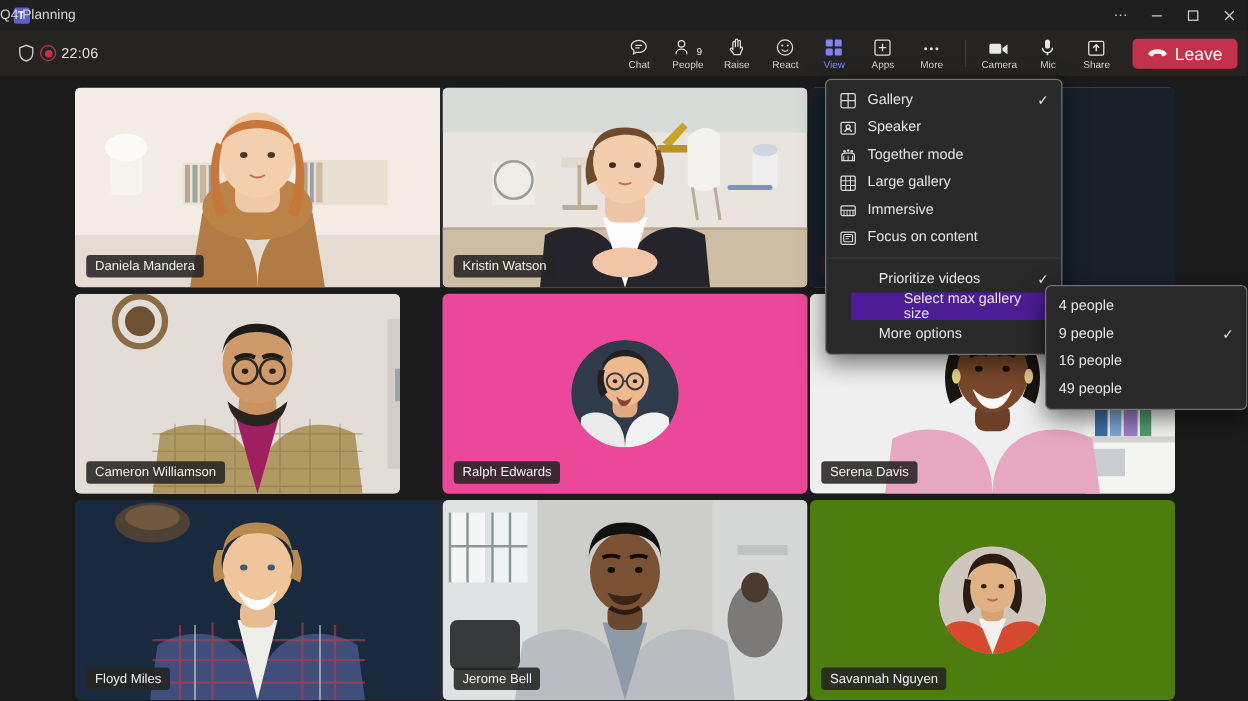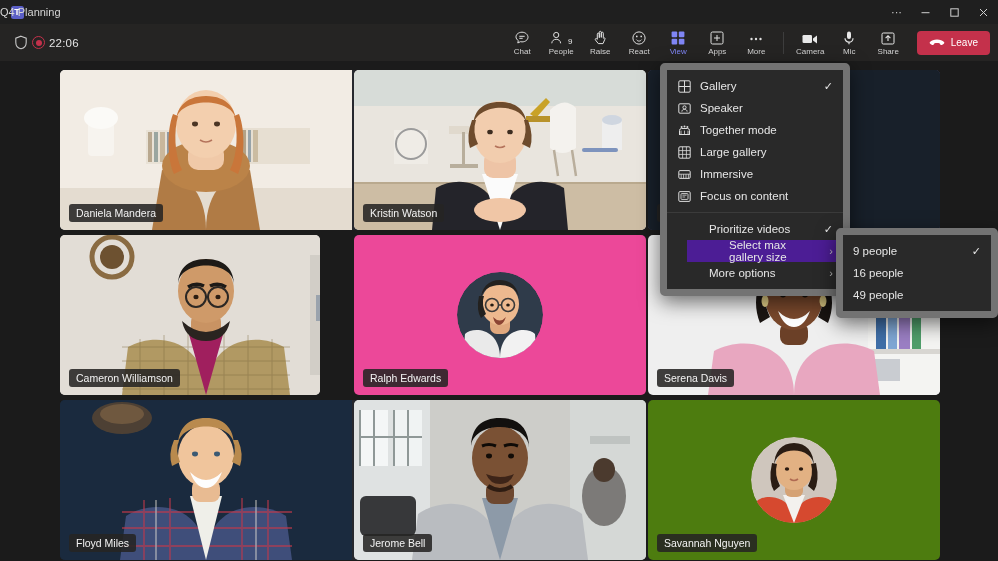--- a/index.html
+++ b/index.html
@@ -61,21 +61,21 @@
   .tl-item .lbl { font-size: 8px; line-height: 10px; color: #d3d3d3; }
   .tl-item.active .lbl { color: #7f85f5; }
   .tl-item.active .ic svg path, .tl-item.active .ic svg rect { fill: #7f85f5; }
   .people-badge { font-size: 8px; color: #e8e8e8; margin-left: 1px; }
 
   .tl-divider { width: 1px; height: 22px; background: #3d3d3d; margin: 0 7px; }
   .tl-right { display: flex; align-items: center; padding-right: 8px; }
   .leave-btn {
     height: 24px; background: #c4314b; border-radius: 4px; color: #fff;
     display: flex; align-items: center; gap: 6px; padding: 0 12px;
-    font-size: 10px; margin-left: 9px; cursor: pointer;
+    font-size: 14px; margin-left: 9px; cursor: pointer;
   }
 
   
   .stage { position: absolute; left: 0; top: 61px; width: 998px; height: 500px; background: #1b1b1b; }
   .tile {
     position: absolute; border-radius: 5px; overflow: hidden; background: #26282e;
   }
   .tile.active-speaker { outline: 2px solid #6264a7; outline-offset: -2px; border-radius: 5px; }
   .tile .vid { position: absolute; inset: 0; }
   .name-chip {
@@ -86,21 +86,21 @@
   }
   .avatar {
     position: absolute; left: 50%; top: 50%; transform: translate(-50%,-50%);
     width: 86px; height: 86px; border-radius: 50%; overflow: hidden;
   }
 
   
   .menu {
     position: absolute; background: #292929; border-radius: 5px;
     box-shadow: 0 6px 20px rgba(0,0,0,.55); padding: 5px 0; z-index: 50;
-    border: 7px solid #737373;
+    border: 1px solid #737373;
   }
   #view-menu { left: 660px; top: 63px; width: 190px; }
   #size-menu { left: 836px; top: 228px; width: 162px; }
   .mi {
     display: flex; align-items: center; height: 22px; padding: 0 10px 0 10px;
     color: #e6e6e6; font-size: 11.5px; cursor: pointer; gap: 9px;
   }
   .mi.hovered { background: #4c1d95; margin-left: 20px; }
   .mi .mic-ic { width: 14px; height: 14px; display: flex; align-items: center; justify-content: center; flex: 0 0 14px; }
   .mi .mtxt { flex: 1; }
@@ -610,20 +610,24 @@
 
     <div class="mi">
       <span class="pad"></span>
       <span class="mtxt">More options</span>
       <span class="arrow">›</span>
     </div>
   </div>
 
   <div class="menu" id="size-menu">
     <div class="mi">
+      <span class="mtxt">4 people</span>
+      <span class="chk"></span>
+    </div>
+    <div class="mi">
       <span class="mtxt">9 people</span>
       <span class="chk">✓</span>
     </div>
     <div class="mi">
       <span class="mtxt">16 people</span>
       <span class="chk"></span>
     </div>
     <div class="mi">
       <span class="mtxt">49 people</span>
       <span class="chk"></span>

